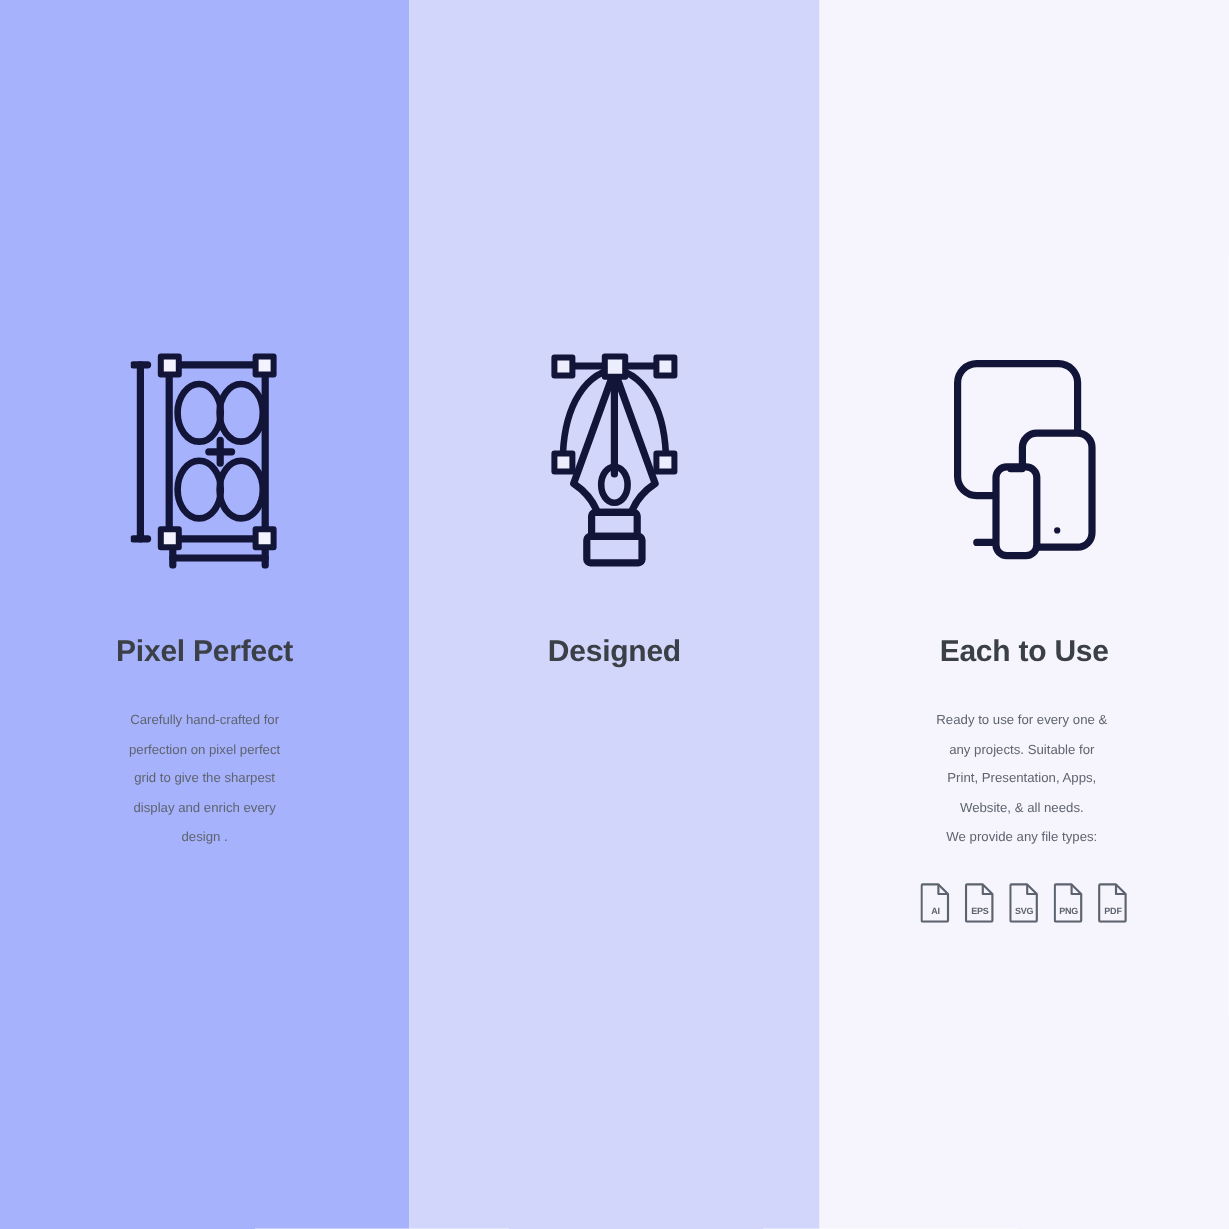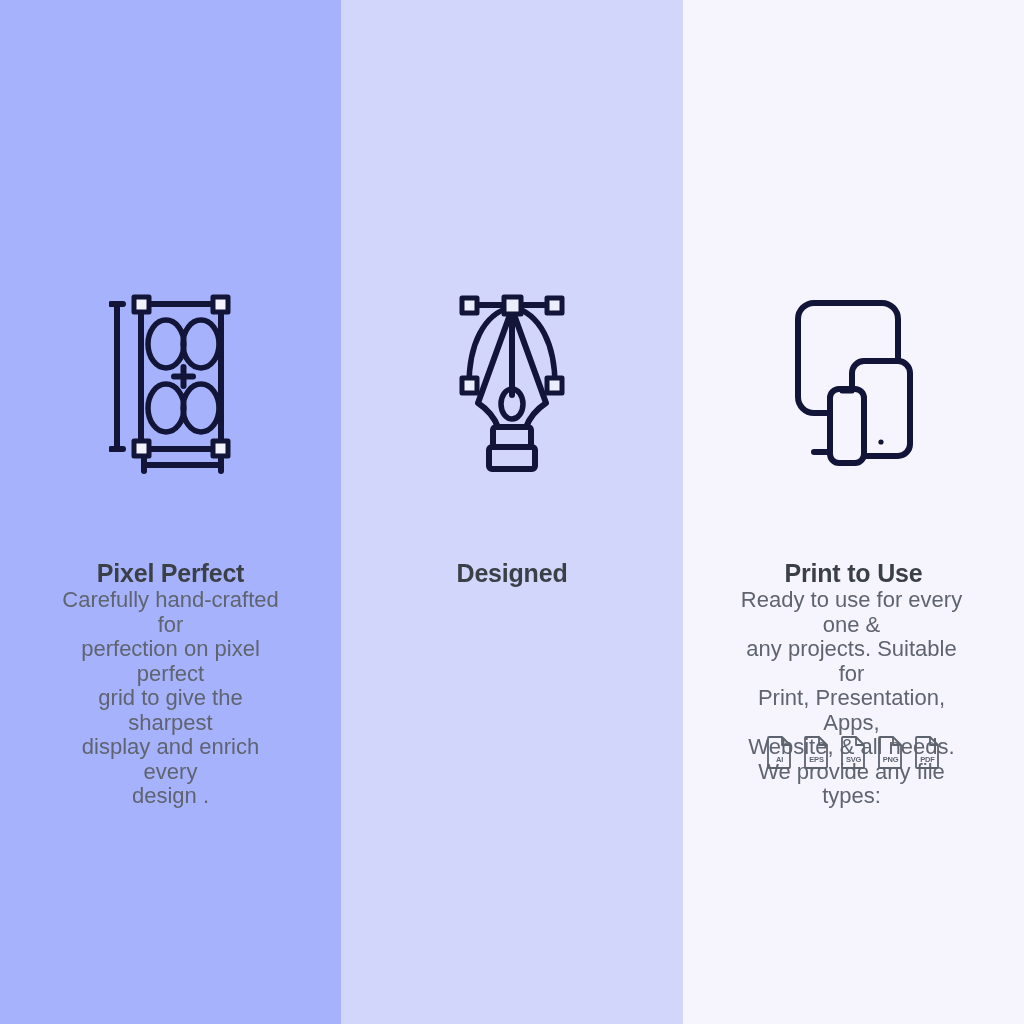--- a/index.html
+++ b/index.html
@@ -42,34 +42,34 @@
     align-items: center;
     justify-content: center;
   }
 
   .icon-wrap svg { display: block; }
 
   .title {
     position: absolute;
     left: 0;
     right: 0;
-    top: 559px;
+    top: 529px;
     text-align: center;
     font-size: 25px;
     font-weight: bold;
     color: #3b3f46;
     letter-spacing: -0.2px;
     font-family: "Liberation Sans", sans-serif;
   }
 
   .body-text {
     position: absolute;
     top: 588px;
     text-align: center;
-    font-size: 22px;
+    font-size: 11px;
     line-height: 24.5px;
     color: #5f6470;
     font-family: "Liberation Sans", sans-serif;
     white-space: pre-line;
   }
 
   .panel-1 .body-text { left: 62px; right: 62px; }
   .panel-2 .body-text { left: 58px; right: 58px; }
   .panel-3 .body-text { left: 52px; right: 56px; }
 
@@ -190,21 +190,21 @@
         <line x1="24" y1="157" x2="86" y2="157"></line>
 
         <rect x="62" y="66" width="58" height="95" rx="12" fill="#f6f5fd"></rect>
         <circle cx="91" cy="147" r="2.6" fill="#121438" stroke="none"></circle>
 
         <rect x="40" y="94" width="34" height="74" rx="9" fill="#f6f5fd"></rect>
         <path d="M52 96 L 62 96" stroke-width="5"></path>
       </svg>
     </div>
 
-    <div class="title">Print to Use</div>
+    <div class="title">Each to Use</div>
     <div class="body-text">Ready to use for every one &amp;
 any projects. Suitable for
 Print, Presentation, Apps,
 Website, &amp; all needs.
 We provide any file types:</div>
 
     <div class="filetypes">
 
       <div class="filechip">
         <svg width="25" height="34" viewBox="0 0 25 34" fill="none" stroke="#5d636e" stroke-width="1.8" stroke-linejoin="round">

